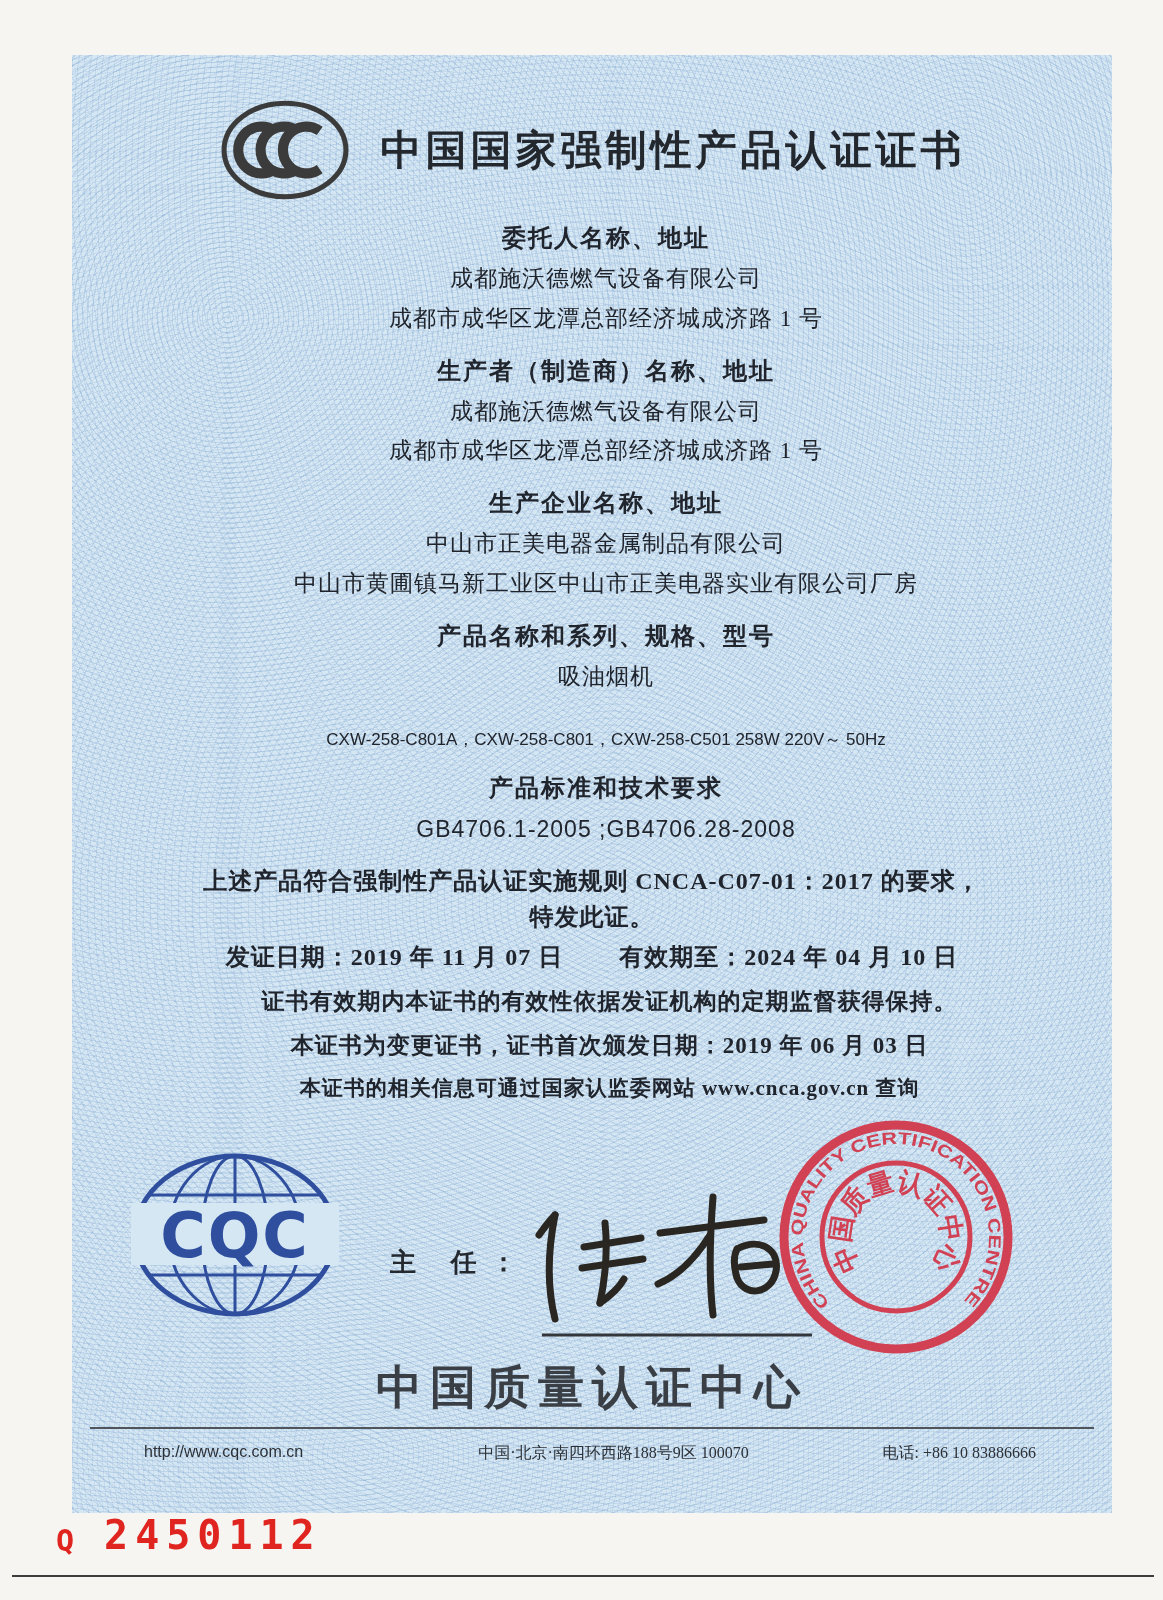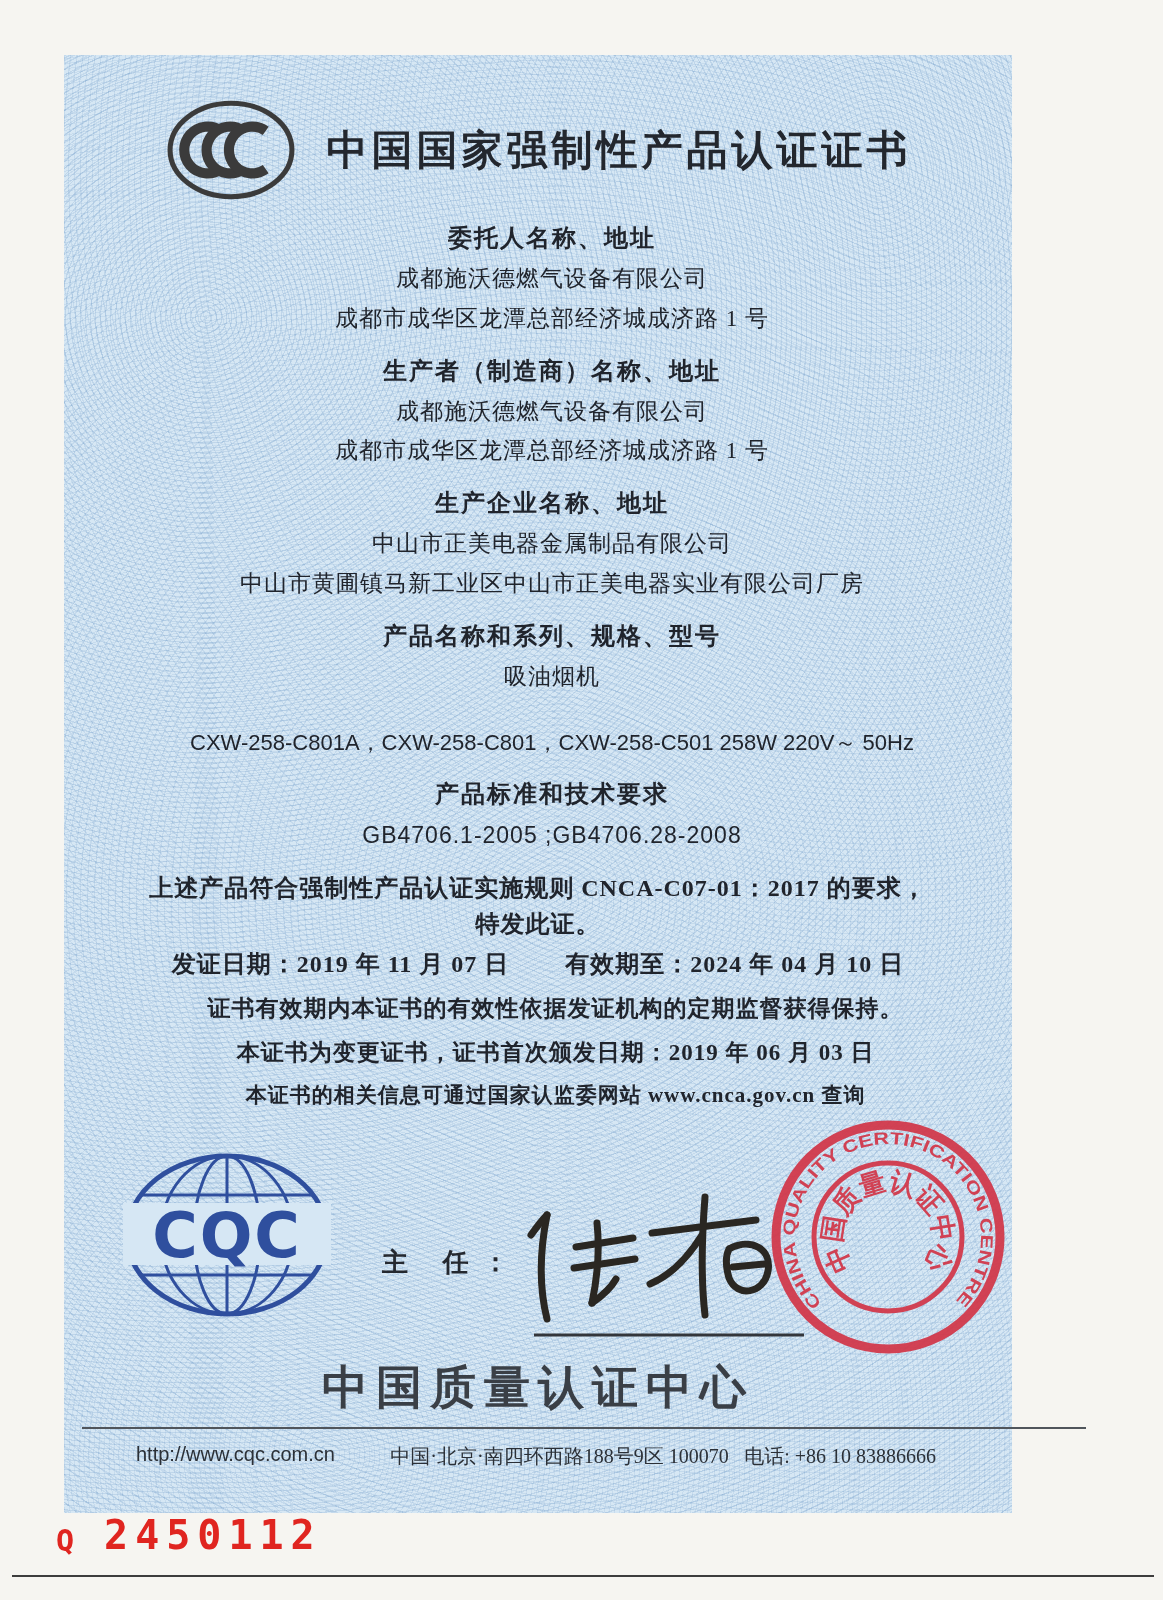--- a/index.html
+++ b/index.html
@@ -5,40 +5,40 @@
   * { margin:0; padding:0; box-sizing:border-box; }
   html,body { width:1163px; height:1600px; }
   body {
     position:relative;
     background:#f6f5f1;
     font-family:"Liberation Serif", serif;
     color:#20242c;
     overflow:hidden;
   }
   .panel {
-    position:absolute; left:64px; top:55px; width:948px; height:1458px;
+    position:absolute; left:72px; top:55px; width:1040px; height:1458px;
     background-color:#d6e7f4;
     background-image:
       repeating-radial-gradient(circle at 15% 18%, rgba(108,152,198,.22) 0 1.2px, rgba(255,255,255,0) 1.2px 5px),
       repeating-radial-gradient(circle at 86% 8%,  rgba(108,152,198,.17) 0 1.2px, rgba(255,255,255,0) 1.2px 6px),
       repeating-radial-gradient(circle at 52% 58%, rgba(108,152,198,.17) 0 1.2px, rgba(255,255,255,0) 1.2px 7px),
       repeating-radial-gradient(circle at 28% 96%, rgba(108,152,198,.15) 0 1px,   rgba(255,255,255,0) 1px 5px);
     text-align:center;
   }
   .hdr { display:flex; align-items:center; justify-content:center; gap:30px; padding-top:44px; }
   .hdr .title {
     font-family:"Liberation Sans", sans-serif;
     font-size:41px; font-weight:bold; color:#23272e; letter-spacing:4px;
   }
   .certno { margin-top:14px; font-size:26px; font-weight:bold; letter-spacing:1px; }
   .certno .num { font-family:"Liberation Sans", sans-serif; font-size:25px; }
   .sec { margin-top:21px;padding-left:28px; }
   .sec .h { font-size:24px; font-weight:bold; letter-spacing:2px; }
   .sec .l { margin-top:11px; font-size:23px; letter-spacing:1px; line-height:1.25; }
-  .sec .l.models { font-family:"Liberation Sans", sans-serif; font-size:22px; letter-spacing:0;margin-top:38px; }
+  .sec .l.models { font-family:"Liberation Sans", sans-serif; font-size:17px; letter-spacing:0;margin-top:38px; }
   .sec .l.std { font-family:"Liberation Sans", sans-serif; font-size:23px; }
   .compliance { margin-top:20px; font-size:24px; font-weight:bold; line-height:1.5; letter-spacing:1px; }
   .dates { margin-top:6px; font-size:24px; font-weight:bold; letter-spacing:1px; }
   .dates .gap { display:inline-block; width:56px; }
   .note { margin-top:13px; font-size:23px; font-weight:bold; letter-spacing:1px;padding-left:35px; }
   .note.light { font-size:21px; }
 
   .cqc-logo { position:absolute; left:58px; top:1095px; width:210px; height:170px; }
   .director-label {
     position:absolute; left:318px; top:1190px;
@@ -46,21 +46,21 @@
   }
   .signature { position:absolute; left:428px; top:1128px; width:330px; height:170px; }
   .stamp { position:absolute; left:704px; top:1062px; width:240px; height:240px; opacity:.92; }
 
   .footer-org {
     position:absolute; left:0; top:1302px; width:100%;
     font-family:"Liberation Sans", sans-serif;
     font-size:46px; font-weight:bold; color:#3a3f46; letter-spacing:8px;
   }
   .separator { position:absolute; left:18px; top:1372px; width:1004px; height:2px; background:#50555b; }
-  .footer-row { position:absolute; left:0; top:1384px; width:100%; height:30px; font-size:20px; color:#2b3037; }
+  .footer-row { position:absolute; left:0; top:1384px; width:100%; height:30px; font-size:16px; color:#2b3037; }
   .footer-row .site { position:absolute; left:72px; top:4px; font-family:"Liberation Sans", sans-serif; }
   .footer-row .addr { position:absolute; left:0; right:0; top:4px; text-align:center;padding-left:43px; }
   .footer-row .tel  { position:absolute; right:76px; top:4px; }
 
   .serial {
     position:absolute; left:56px; top:1512px;
     color:#e02520; font-family:"DejaVu Sans Mono", monospace; font-weight:bold;
     display:flex; align-items:flex-end;
   }
   .serial .q { font-size:30px; margin-right:30px; }

